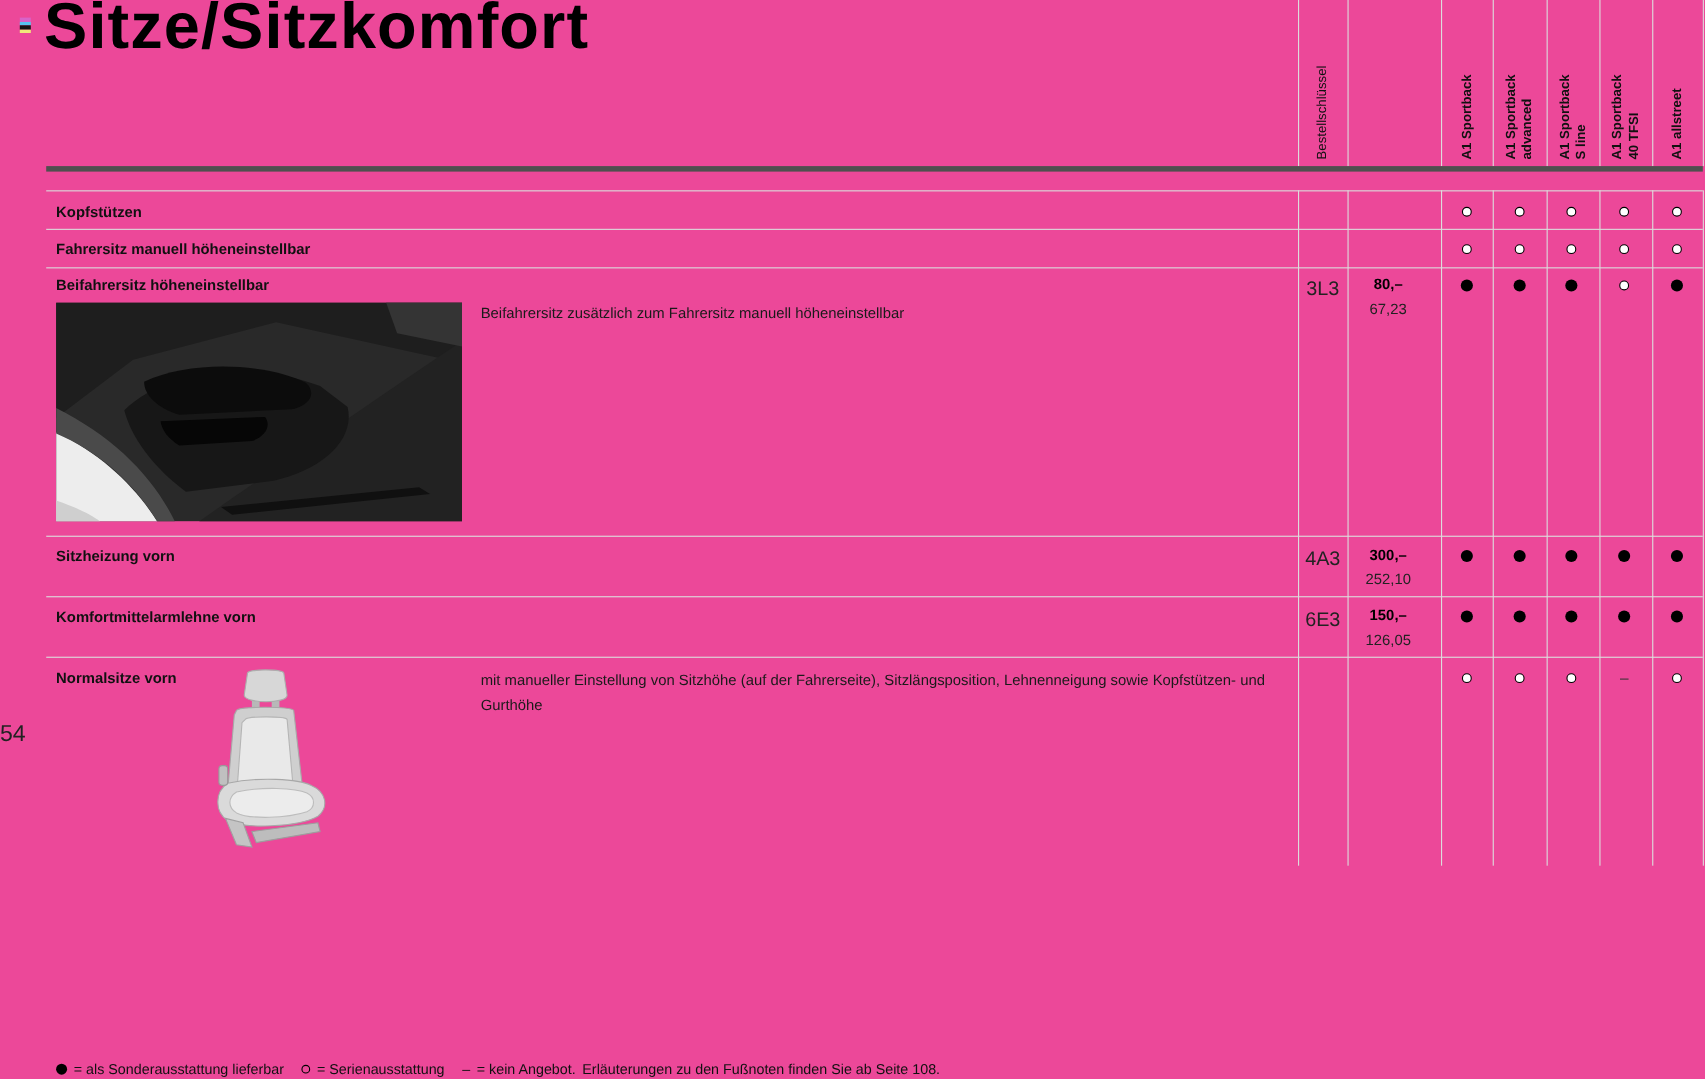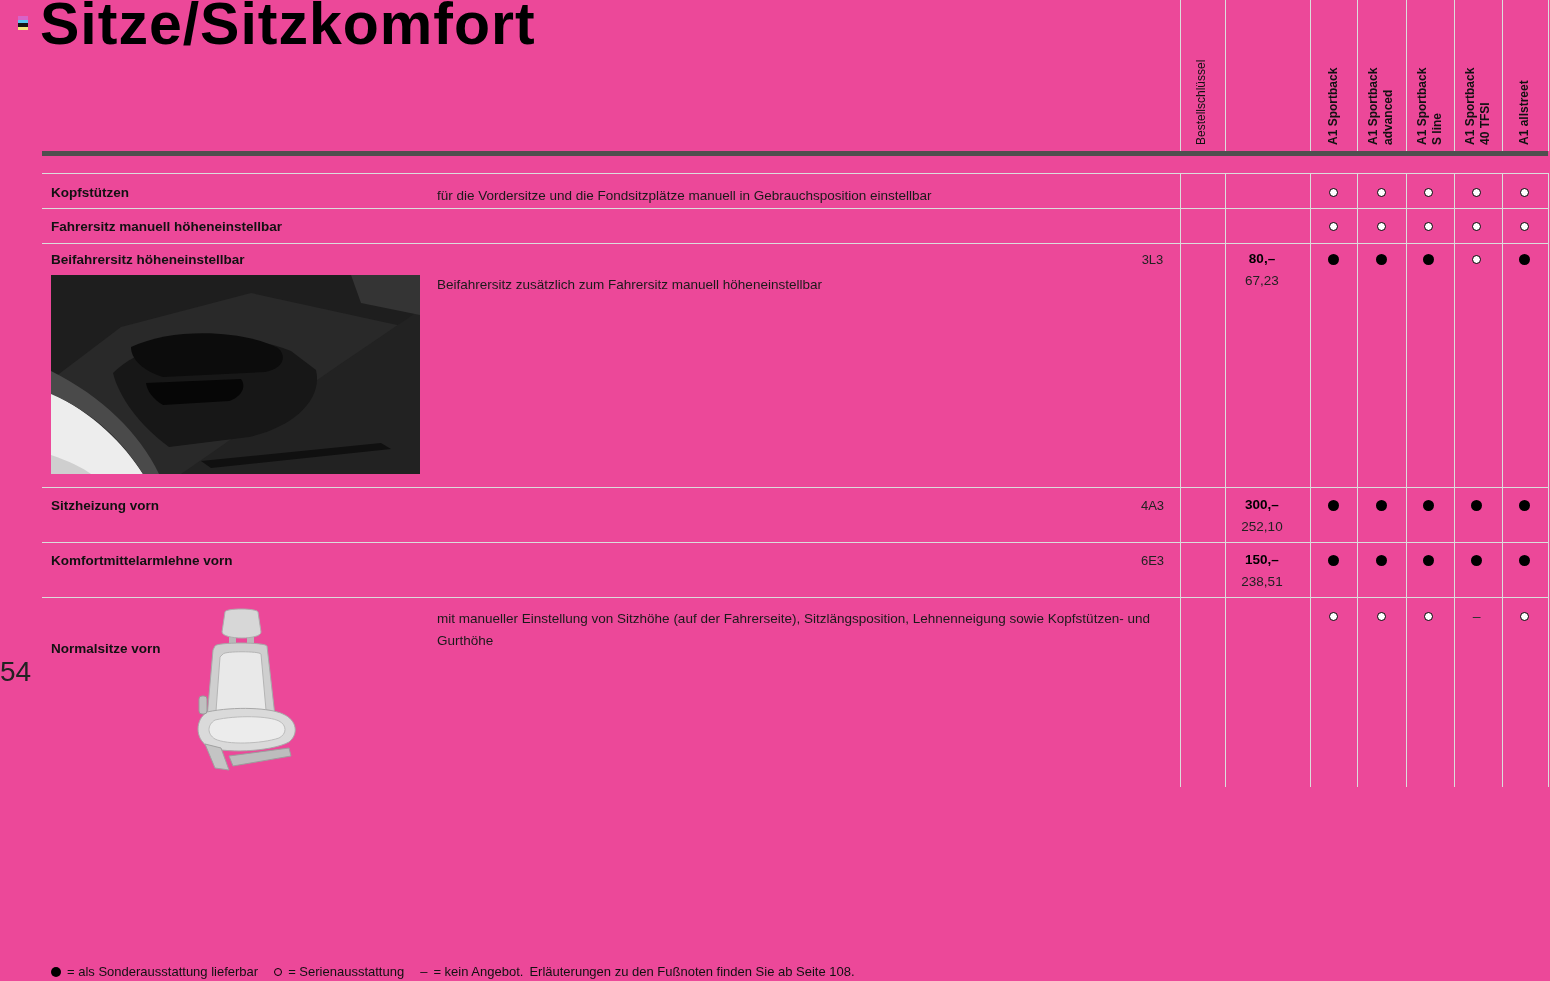--- a/index.html
+++ b/index.html
@@ -36,34 +36,34 @@
   }
   .vlabel.reg { font-weight:normal; font-size:12px; }
 
   .eur-head { position:absolute; left:1232px; top:46px; width:76px;
     font-size:12.5px; line-height:22.5px; color:#111; }
   .eur-head .b { font-weight:bold; }
 
   
   .row-name { position:absolute; left:51px; font-size:13.5px; font-weight:bold; color:#111; white-space:nowrap; }
   .row-desc { position:absolute; left:437px; width:737px; font-size:13.5px; line-height:22px; color:#1a1a1a; }
-  .code  { position:absolute; left:1130px; width:45px; text-align:center; font-size:13px; color:#222; }
+  .code  { position:absolute; left:1180px; width:45px; text-align:center; font-size:18px; color:#222; }
   .price { position:absolute; left:1225px; width:74px; text-align:center; font-size:13.5px; line-height:22px; color:#222; }
   .price .gross { font-weight:bold; color:#000; }
 
   .marks { position:absolute; left:1310px; width:238px; height:13px; display:flex; }
   .marks .cell { flex:1; display:flex; align-items:center; justify-content:center; }
   .mark.open   { width:9px; height:9px; border:1.6px solid #000; border-radius:50%; background:#fff; }
   .mark.filled { width:11px; height:11px; border-radius:50%; background:#000; }
   .mark.dash   { font-size:14px; color:#333; line-height:11px; }
 
   .photo { position:absolute; left:51px; top:275px; width:369px; height:199px; }
   .seatimg { position:absolute; left:185px; top:608px; width:128px; height:168px; }
 
-  .pagenum { position:absolute; left:0px; top:656px; font-size:28px; color:#222; }
+  .pagenum { position:absolute; left:0px; top:656px; font-size:21px; color:#222; }
 
   .footer { position:absolute; left:51px; top:964px; font-size:13px; color:#111;
     display:flex; align-items:center; white-space:nowrap; }
   .footer .leg { display:inline-flex; align-items:center; gap:6px; margin-right:16px; }
   .footer .lm-filled { width:10px; height:10px; border-radius:50%; background:#000; display:inline-block; }
   .footer .lm-open { width:8px; height:8px; border:1.5px solid #000; border-radius:50%; display:inline-block; }
   .footer .note { margin-left:2px; }
 </style>
 </head>
 <body>
@@ -122,21 +122,20 @@
   <div class="vline body" style="left:1548px"></div>
 
   <div class="hline" style="top:173px"></div>
   <div class="hline" style="top:208px"></div>
   <div class="hline" style="top:243px"></div>
   <div class="hline" style="top:487px"></div>
   <div class="hline" style="top:542px"></div>
   <div class="hline" style="top:597px"></div>
 
   <div class="row-name" style="top:185px">Kopfstützen</div>
-  <div class="row-desc" style="top:185px">für die Vordersitze und die Fondsitzplätze manuell in Gebrauchsposition einstellbar</div>
   <div class="marks" style="top:186px">
       <span class="cell">
         <span class="mark open"></span>
       </span>
       <span class="cell">
         <span class="mark open"></span>
       </span>
       <span class="cell">
         <span class="mark open"></span>
       </span>
@@ -227,41 +226,41 @@
       </span>
       <span class="cell">
         <span class="mark filled"></span>
       </span>
     </div>
 
   <div class="row-name" style="top:553px">Komfortmittelarmlehne vorn</div>
   <div class="code" style="top:553px">6E3</div>
   <div class="price" style="top:549px">
     <div class="gross">150,–</div>
-    <div class="net">238,51</div>
+    <div class="net">126,05</div>
   </div>
   <div class="marks" style="top:554px">
       <span class="cell">
         <span class="mark filled"></span>
       </span>
       <span class="cell">
         <span class="mark filled"></span>
       </span>
       <span class="cell">
         <span class="mark filled"></span>
       </span>
       <span class="cell">
         <span class="mark filled"></span>
       </span>
       <span class="cell">
         <span class="mark filled"></span>
       </span>
     </div>
 
-  <div class="row-name" style="top:641px">Normalsitze vorn</div>
+  <div class="row-name" style="top:609px">Normalsitze vorn</div>
   <div class="row-desc" style="top:608px">mit manueller Einstellung von Sitzhöhe (auf der Fahrerseite), Sitzlängsposition, Lehnenneigung sowie Kopfstützen- und Gurthöhe</div>
   <div class="marks" style="top:610px">
       <span class="cell">
         <span class="mark open"></span>
       </span>
       <span class="cell">
         <span class="mark open"></span>
       </span>
       <span class="cell">
         <span class="mark open"></span>

